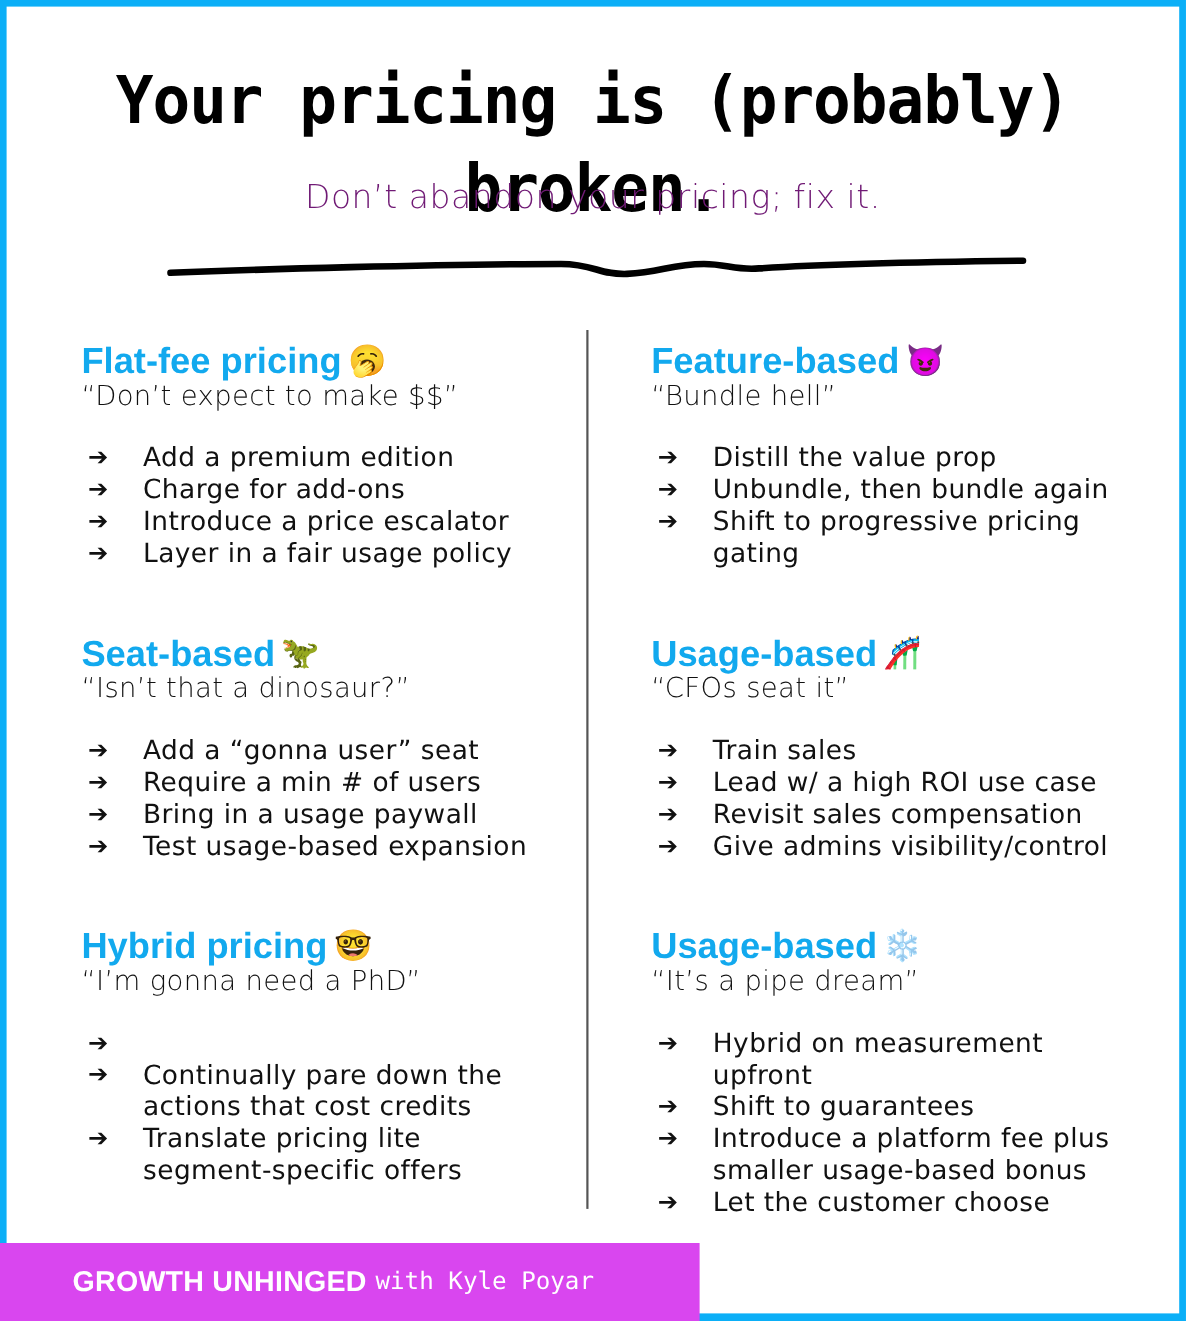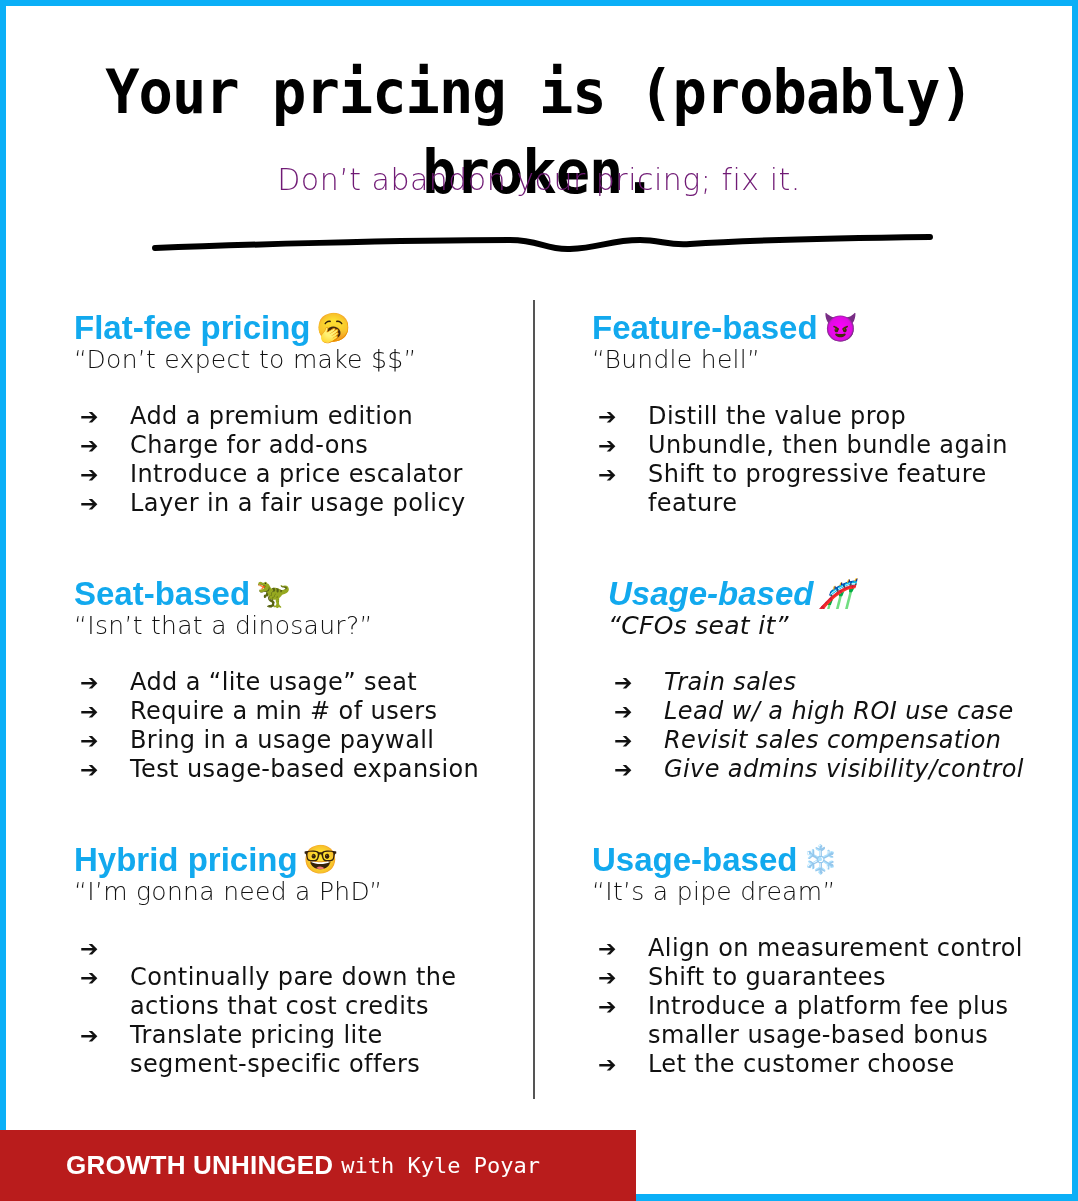--- a/index.html
+++ b/index.html
@@ -31,21 +31,21 @@
     .sec-quote {
       font-family: "DejaVu Sans", sans-serif; font-size: 25px; font-weight: 300;
       color: #111; line-height: 32px; margin-top: -4px; letter-spacing: 0.3px;
     }
     .items { list-style: none; margin-top: 26px; }
     .item { display: flex; font-family: "DejaVu Sans", sans-serif; font-size: 24px; line-height: 29px; letter-spacing: 0.4px; color: #111; }
     .item .arrow { width: 56px; flex: 0 0 56px; padding-left: 6px; font-size: 22px; font-weight: bold; }
     .item .text { flex: 1; }
     .footer {
       position: absolute; left: 0; top: 1130px; width: 636px; height: 71px;
-      background: #b91c1c; display: flex; align-items: center; padding-left: 66px;
+      background: #d946ef; display: flex; align-items: center; padding-left: 66px;
     }
     .footer .brand { font-family: "Liberation Sans", sans-serif; font-weight: bold; font-size: 26px; color: #fff; letter-spacing: 0.2px; }
     .footer .byline { font-family: "DejaVu Sans Mono", monospace; font-size: 22px; color: #fff; margin-left: 8px; }
   </style>
 </head>
 <body>
 
 <div class="card"></div>
 
 <div class="title">Your pricing is (probably) broken.</div>
@@ -91,51 +91,51 @@
     <li class="item">
         <span class="arrow">➔</span>
         <span class="text">Distill the value prop</span>
       </li>
     <li class="item">
         <span class="arrow">➔</span>
         <span class="text">Unbundle, then bundle again</span>
       </li>
     <li class="item">
         <span class="arrow">➔</span>
-        <span class="text">Shift to progressive feature feature</span>
+        <span class="text">Shift to progressive pricing gating</span>
       </li>
   </ul>
 </div>
 
 <div class="section" style="left:74px; top:574px;">
   <div class="sec-title">
     <span>Seat-based</span><span class="emoji">🦖</span>
   </div>
   <div class="sec-quote">“Isn’t that a dinosaur?”</div>
   <ul class="items">
     <li class="item">
         <span class="arrow">➔</span>
-        <span class="text">Add a “lite usage” seat</span>
+        <span class="text">Add a “gonna user” seat</span>
       </li>
     <li class="item">
         <span class="arrow">➔</span>
         <span class="text">Require a min # of users</span>
       </li>
     <li class="item">
         <span class="arrow">➔</span>
         <span class="text">Bring in a usage paywall</span>
       </li>
     <li class="item">
         <span class="arrow">➔</span>
         <span class="text">Test usage-based expansion</span>
       </li>
   </ul>
 </div>
 
-<div class="section" style="left:608px; top:574px; width:440px;font-style:italic;">
+<div class="section" style="left:592px; top:574px; width:440px;">
   <div class="sec-title">
     <span>Usage-based</span><span class="emoji">🎢</span>
   </div>
   <div class="sec-quote">“CFOs seat it”</div>
   <ul class="items">
     <li class="item">
         <span class="arrow">➔</span>
         <span class="text">Train sales</span>
       </li>
     <li class="item">
@@ -174,21 +174,21 @@
 </div>
 
 <div class="section" style="left:592px; top:840px; width:440px;">
   <div class="sec-title">
     <span>Usage-based</span><span class="emoji" style="color:#8fd3f5;">❄️</span>
   </div>
   <div class="sec-quote">“It’s a pipe dream”</div>
   <ul class="items">
     <li class="item">
         <span class="arrow">➔</span>
-        <span class="text">Align on measurement control</span>
+        <span class="text">Hybrid on measurement upfront</span>
       </li>
     <li class="item">
         <span class="arrow">➔</span>
         <span class="text">Shift to guarantees</span>
       </li>
     <li class="item">
         <span class="arrow">➔</span>
         <span class="text">Introduce a platform fee plus smaller usage-based bonus</span>
       </li>
     <li class="item">

